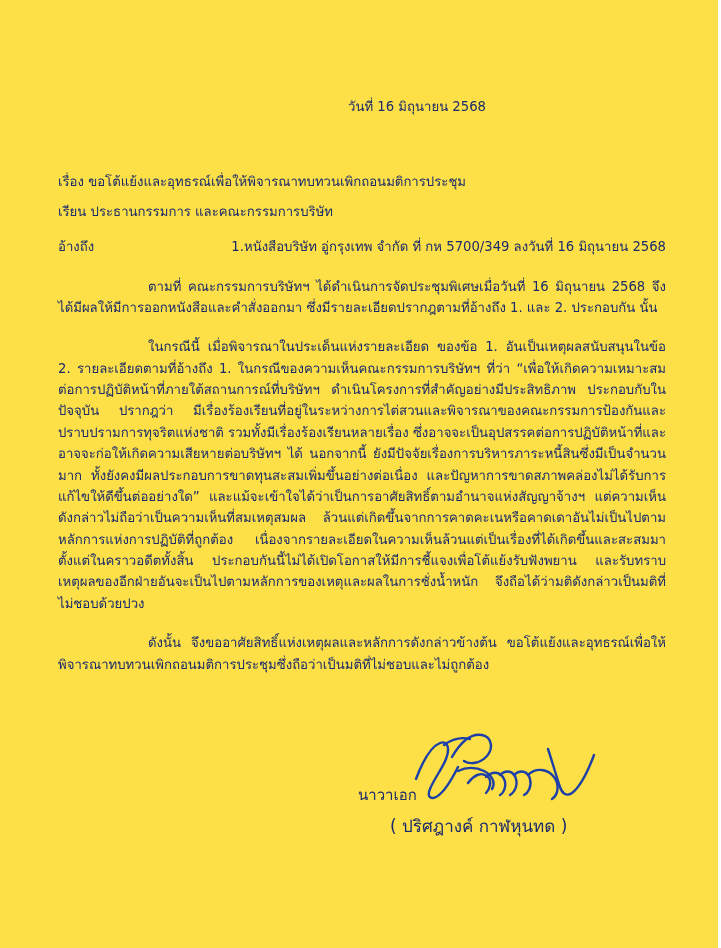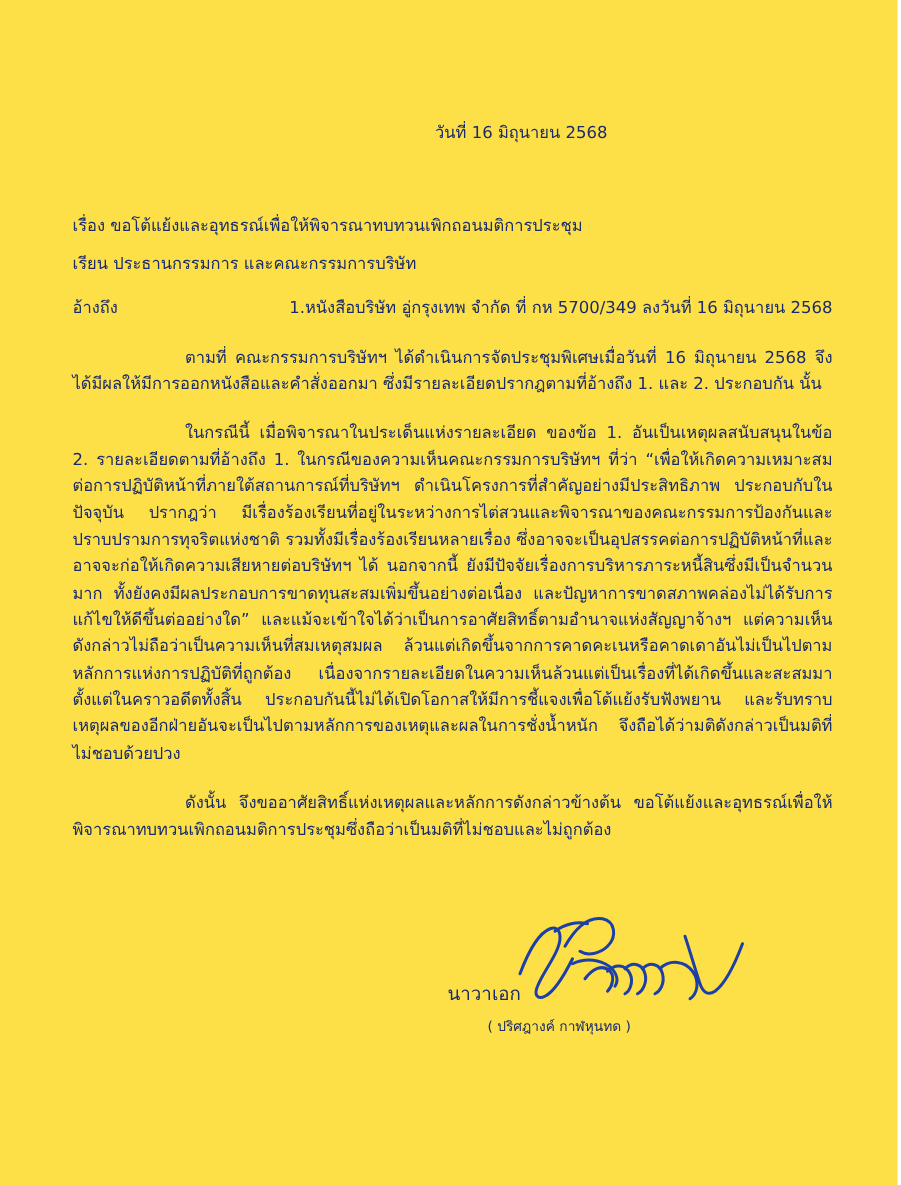--- a/index.html
+++ b/index.html
@@ -85,21 +85,21 @@
   }
   .sig-svg {
     position: absolute;
     left: 350px;
     top: 6px;
   }
   .sig-name {
     position: absolute;
     left: 332px;
     top: 92px;
-    font-size: 11px;
+    font-size: 17px;
   }
 </style>
 </head>
 <body>
 
 <div class="page">
   <div class="doc">
 
     <div class="date-line">วันที่ 16 มิถุนายน 2568</div>
 

